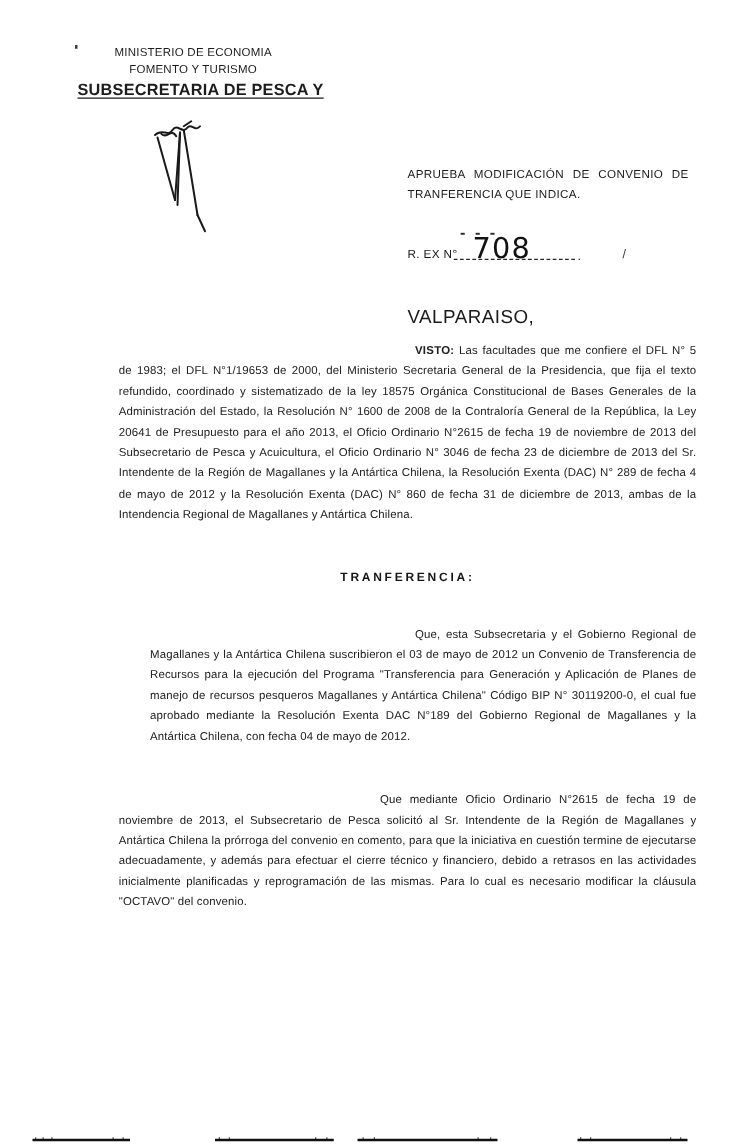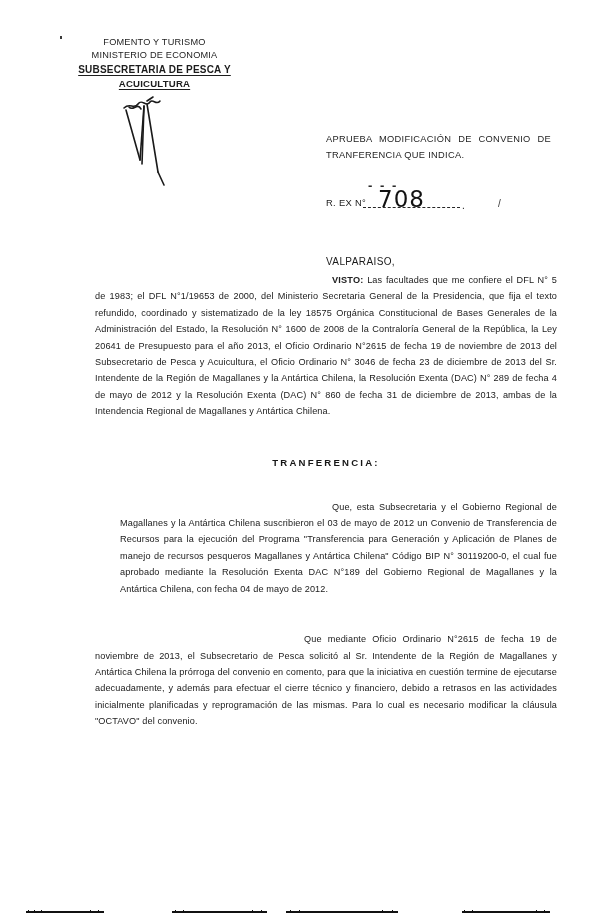--- a/index.html
+++ b/index.html
@@ -35,21 +35,21 @@
     font-size: 9.2px;
     letter-spacing: 0.2px;
     color: #1d1d1d;
     white-space: nowrap;
   }
   .lh-line.bold {
     font-weight: bold;
     text-decoration: underline;
     text-underline-offset: 1.5px;
   }
-  .lh-line.bold.l3 { font-size: 10px; }
+  .lh-line.bold.l3 { font-size: 13px; }
   .lh-line.bold.l4 { font-size: 9.6px; }
 
   
   .signature {
     position: absolute;
     left: 100px;
     top: 88px;
     width: 120px;
     height: 110px;
     pointer-events: none;
@@ -138,22 +138,22 @@
   .dateblock {
     position: absolute;
     left: 326px;
     top: 232px;
     width: 230px;
     height: 24px;
   }
   .date-city {
     position: absolute;
     left: 0;
-    top: 24px;
-    font-size: 10px;
+    top: 13px;
+    font-size: 15px;
     letter-spacing: 0.4px;
   }
   .date-stamp {
     position: absolute;
     left: 58px;
     top: 0px;
     font-size: 15.5px;
     font-weight: bold;
     letter-spacing: 1.2px;
     color: #131313;
@@ -225,24 +225,23 @@
   }
 </style>
 </head>
 <body>
 
 <div class="page">
 
   <div class="scan-dot"></div>
 
   <div class="letterhead">
+    <div class="lh-line">MINISTERIO DE ECONOMIA</div>
     <div class="lh-line">FOMENTO Y TURISMO</div>
-    <div class="lh-line">MINISTERIO DE ECONOMIA</div>
     <div class="lh-line bold l3">SUBSECRETARIA DE PESCA Y</div>
-    <div class="lh-line bold l4">ACUICULTURA</div>
   </div>
 
   <svg class="signature" viewBox="0 0 120 110">
     <g fill="none" stroke="#1a1a1a" stroke-width="1.6" stroke-linecap="round" stroke-linejoin="round">
       <path d="M26 22 L40 72"></path>
       <path d="M40 72 L44 18"></path>
       <path d="M44 18 L42 76"></path>
       <path d="M47 16 L58 84"></path>
       <path d="M58 84 L64 97"></path>
       <path d="M24 20 C30 14, 34 22, 38 16 C42 10, 46 20, 50 14 C53 10, 56 18, 60 13"></path>

